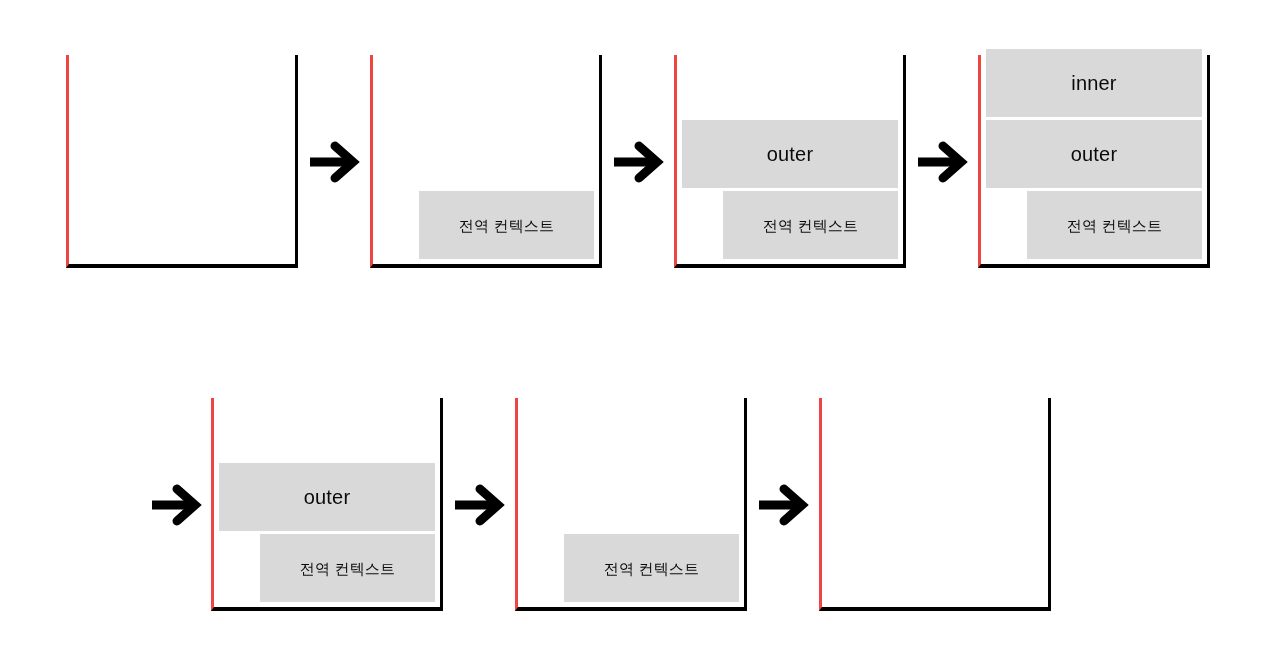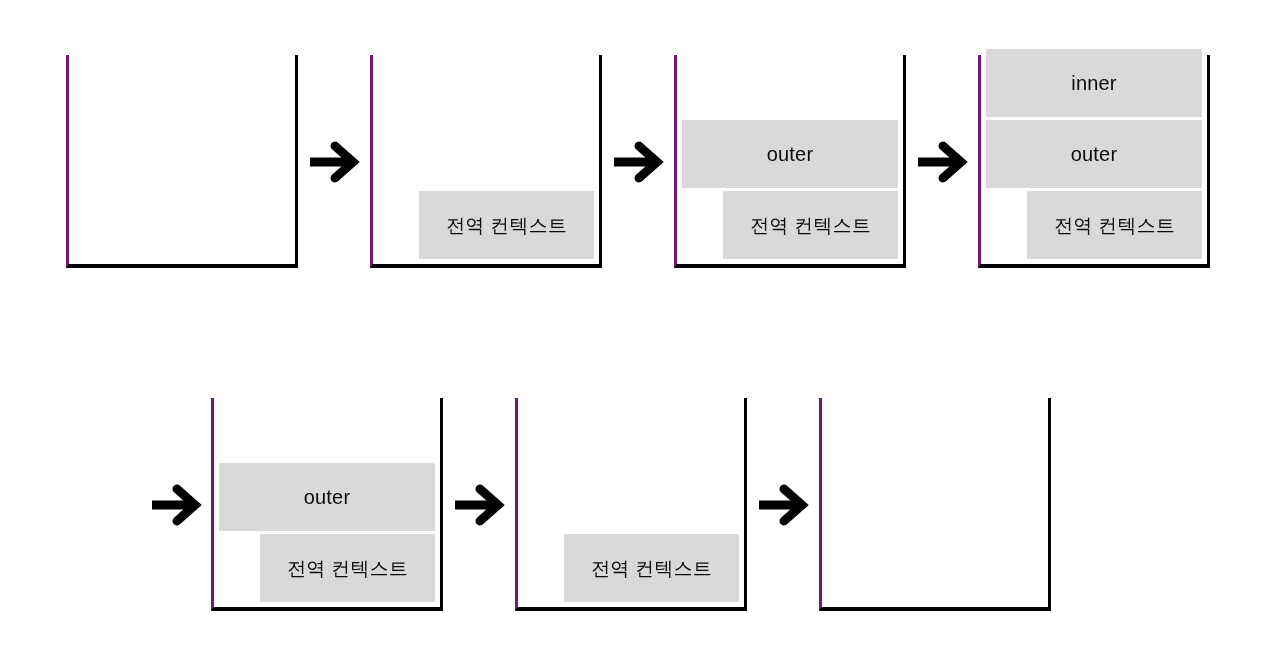--- a/index.html
+++ b/index.html
@@ -48,21 +48,21 @@
 
   
   .arrow.lead { width: 71px; }
 
   
   .stack {
     flex: 0 0 auto;
     width: 232px;
     height: 213px;
     box-sizing: border-box;
-    border-left: 3px solid #701a75;
+    border-left: 3px solid #ef4444;
     border-right: 3px solid #000000;
     border-bottom: 4px solid #000000;
     background: #ffffff;
     display: flex;
     flex-direction: column;
     justify-content: flex-end;
     align-items: stretch;
     padding: 0 5px 5px 5px;
     position: relative;
   }
@@ -75,21 +75,21 @@
     background: #d9d9d9;
     display: flex;
     align-items: center;
     justify-content: center;
     text-align: center;
     font-size: 19px;
     line-height: 1;
     letter-spacing: 0.2px;
     color: #0a0a0a;
   }
-  .frame.ko { font-size: 19px; margin-left: 41px; }
+  .frame.ko { font-size: 15px; margin-left: 41px; }
   .frame.en { font-size: 20px; }
 
   
   .stack.full .frame:first-child { margin-top: 0; }
 </style>
 </head>
 <body>
 
 <div id="diagram">
   <div class="row" id="row-0">

